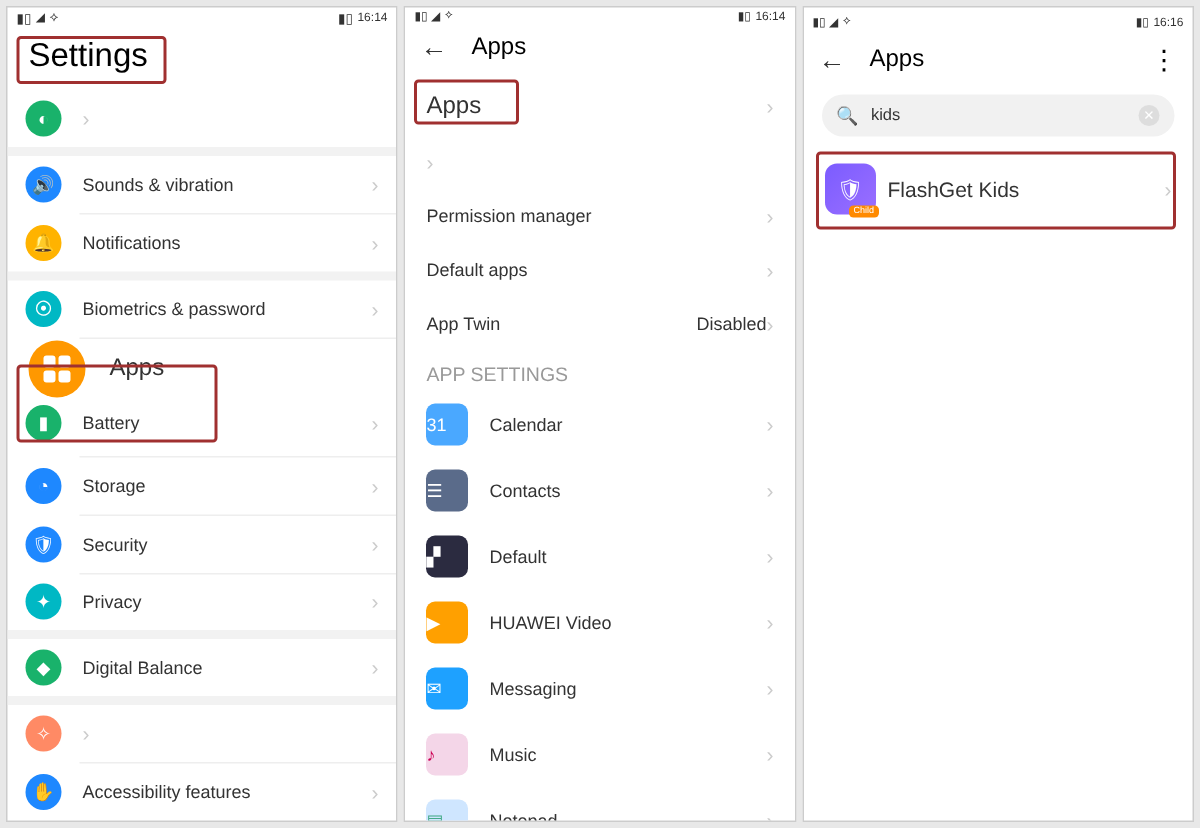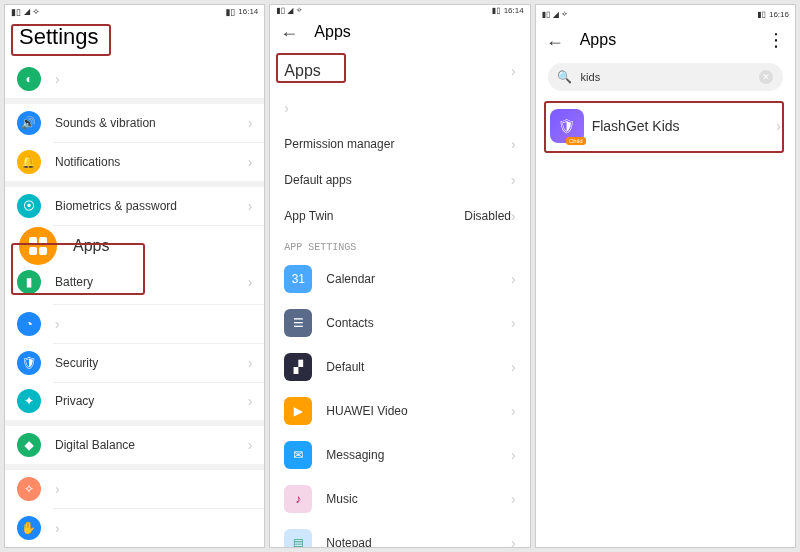--- a/index.html
+++ b/index.html
@@ -62,21 +62,21 @@
     flex-shrink: 0;
     display: flex;
     align-items: center;
     justify-content: center;
     color: #fff;
     font-size: 12px;
   }
   .row .label { flex: 1; font-size: 12px; color: #333; }
   .chev { color: #ccc; font-size: 14px; }
   .group-gap { height: 8px; background: #f2f2f2; }
-  .section-head { font-size: 10px; color: #999; padding: 8px 14px 4px; font-family: Liberation Mono, monospace; }
+  .section-head { font-size: 13px; color: #999; padding: 8px 14px 4px; }
   .divider { height: 1px; background: #eee; margin-left: 48px; }
   .divider-full { height: 1px; background: #eee; margin: 0 14px; }
   .plain-row {
     display: flex;
     align-items: center;
     padding: 10px 14px;
     font-size: 12px;
     color: #333;
   }
   .plain-row .label { flex: 1; }
@@ -86,21 +86,21 @@
     padding: 8px 14px;
   }
   .app-row .app-icon {
     width: 28px;
     height: 28px;
     border-radius: 6px;
     margin-right: 14px;
     flex-shrink: 0;
     display: flex;
     align-items: center;
-    justify-content: center;
+    justify-content: flex-start;
     font-size: 12px;
     color: #fff;
   }
   .app-row .label { flex: 1; font-size: 12px; color: #333; }
   .searchbar {
     margin: 6px 12px;
     background: #f1f1f1;
     border-radius: 16px;
     height: 28px;
     display: flex;
@@ -227,20 +227,21 @@
   </div>
 
   <div class="row" style="padding-top:2px">
     <div class="icon" style="background:#19b26b">▮</div>
     <div class="label">Battery</div>
     <span class="chev">›</span>
   </div>
   <div class="divider"></div>
   <div class="row">
     <div class="icon" style="background:#1e88ff">◔</div>
+    <div class="label">Storage</div>
     <span class="chev">›</span>
   </div>
   <div class="divider"></div>
   <div class="row">
     <div class="icon" style="background:#1e88ff">🛡</div>
     <div class="label">Security</div>
     <span class="chev">›</span>
   </div>
   <div class="divider"></div>
   <div class="row">
@@ -256,20 +257,21 @@
     <span class="chev">›</span>
   </div>
   <div class="group-gap"></div>
   <div class="row">
     <div class="icon" style="background:#ff8a65">✧</div>
     <span class="chev">›</span>
   </div>
   <div class="divider"></div>
   <div class="row">
     <div class="icon" style="background:#1e88ff">✋</div>
+    <div class="label">Accessibility features</div>
     <span class="chev">›</span>
   </div>
 
   <div class="highlight-box hl-settings"></div>
   <div class="highlight-box hl-apps-row"></div>
 </div>
 
 <div class="screen">
   <div class="statusbar">
     <div class="status-left">

